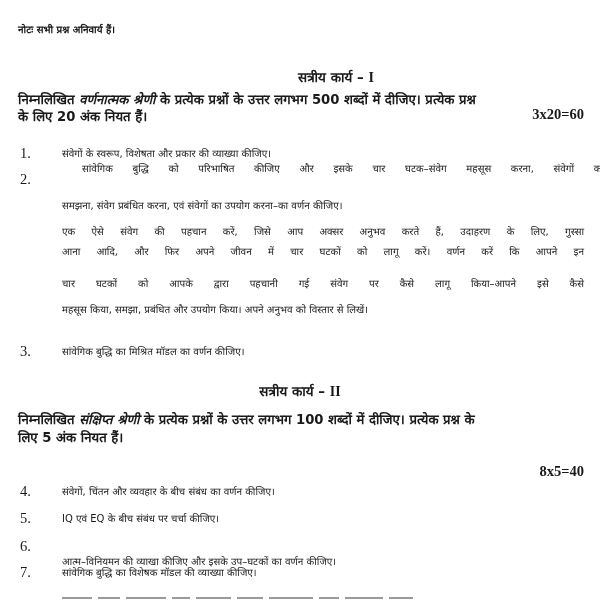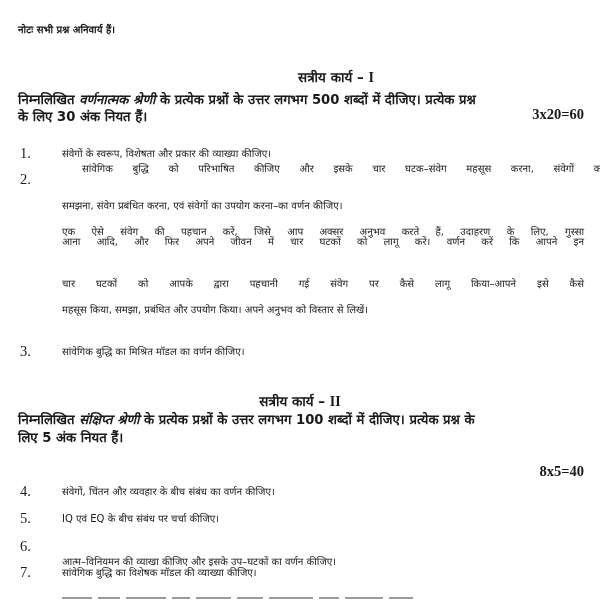--- a/index.html
+++ b/index.html
@@ -87,38 +87,38 @@
 
 <div class="abs note">नोटः सभी प्रश्न अनिवार्य हैं।</div>
 
 <div class="abs section-title" style="top:68px;padding-left:36px;">
   <span>सत्रीय कार्य – </span><span class="roman">I</span>
 </div>
 
 <div class="abs instr" style="top:90px;">
   <span>निम्नलिखित </span><em>वर्णनात्मक श्रेणी</em><span> के प्रत्येक प्रश्नों के उत्तर लगभग 500 शब्दों में दीजिए। प्रत्येक प्रश्न</span>
 </div>
-<div class="abs instr" style="top:107px;">के लिए 30 अंक नियत हैं।</div>
+<div class="abs instr" style="top:107px;">के लिए 20 अंक नियत हैं।</div>
 <div class="abs marks" style="top:106px;">3x20=60</div>
 
 <div class="abs qnum" style="top:145px;">1.</div>
 <div class="abs qtext" style="top:146px;">संवेगों के स्वरूप, विशेषता और प्रकार की व्याख्या कीजिए।</div>
 
 <div class="abs qnum" style="top:171px;">2.</div>
 <div class="abs qtext justify" style="top:161px;margin-left:20px;">सांवेगिक बुद्धि को परिभाषित कीजिए और इसके चार घटक–संवेग महसूस करना, संवेगों को</div>
 <div class="abs qtext" style="top:198px;">समझना, संवेग प्रबंधित करना, एवं संवेगों का उपयोग करना–का वर्णन कीजिए।</div>
 <div class="abs qtext justify" style="top:224px;">एक ऐसे संवेग की पहचान करें, जिसे आप अक्सर अनुभव करते हैं, उदाहरण के लिए, गुस्सा</div>
-<div class="abs qtext justify" style="top:234px;">आना आदि, और फिर अपने जीवन में चार घटकों को लागू करें। वर्णन करें कि आपने इन</div>
+<div class="abs qtext justify" style="top:244px;">आना आदि, और फिर अपने जीवन में चार घटकों को लागू करें। वर्णन करें कि आपने इन</div>
 <div class="abs qtext justify" style="top:276px;">चार घटकों को आपके द्वारा पहचानी गई संवेग पर कैसे लागू किया–आपने इसे कैसे</div>
 <div class="abs qtext" style="top:302px;">महसूस किया, समझा, प्रबंधित और उपयोग किया। अपने अनुभव को विस्तार से लिखें।</div>
 
 <div class="abs qnum" style="top:343px;">3.</div>
 <div class="abs qtext" style="top:344px;">सांवेगिक बुद्धि का मिश्रित मॉडल का वर्णन कीजिए।</div>
 
-<div class="abs section-title" style="top:392px;">
+<div class="abs section-title" style="top:382px;">
   <span>सत्रीय कार्य – </span><span class="roman">II</span>
 </div>
 
 <div class="abs instr" style="top:410px;">
   <span>निम्नलिखित </span><em>संक्षिप्त श्रेणी</em><span> के प्रत्येक प्रश्नों के उत्तर लगभग 100 शब्दों में दीजिए। प्रत्येक प्रश्न के</span>
 </div>
 <div class="abs instr" style="top:428px;">लिए 5 अंक नियत हैं।</div>
 <div class="abs marks" style="top:427px;margin-top:36px;">8x5=40</div>
 
 <div class="abs qnum" style="top:483px;">4.</div>

